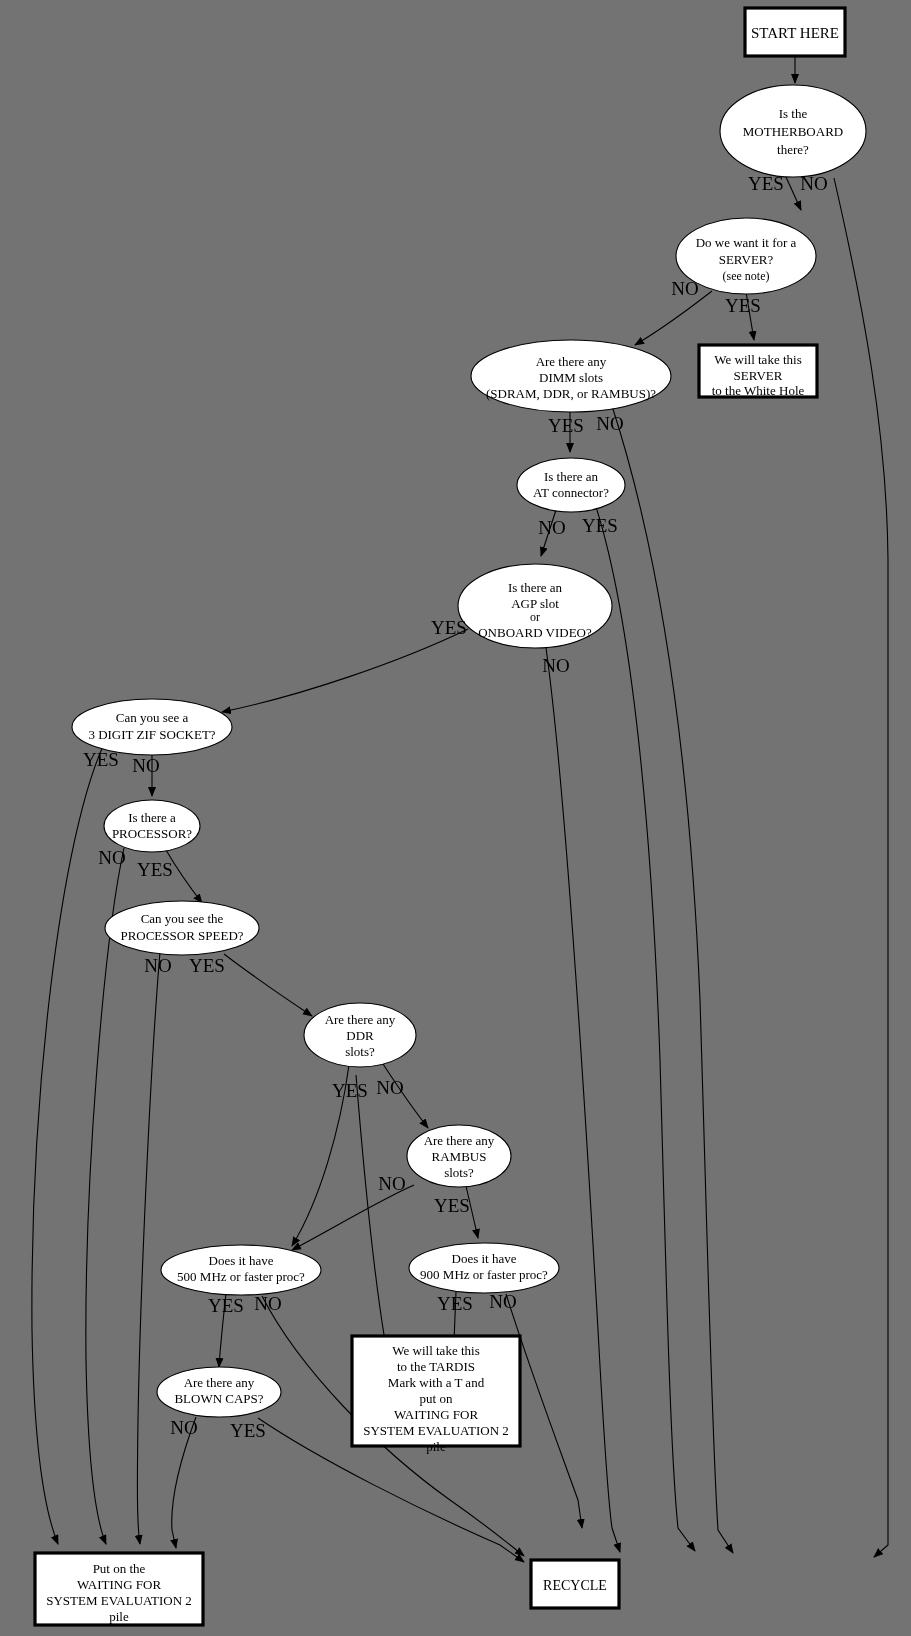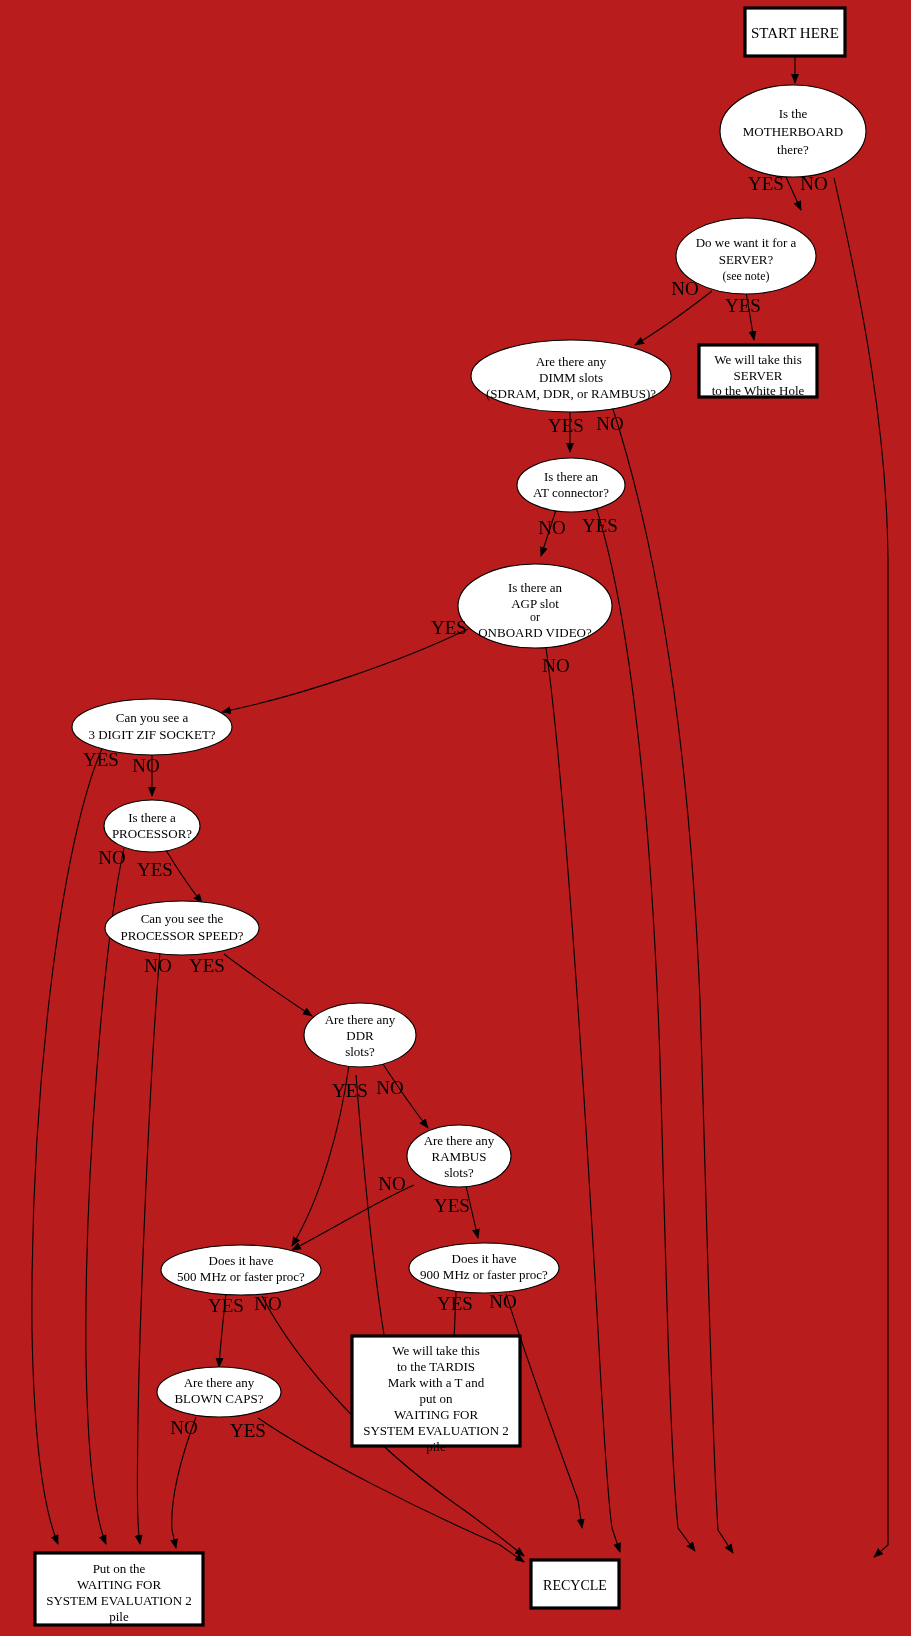--- a/index.html
+++ b/index.html
@@ -1,16 +1,16 @@
 <!DOCTYPE html>
 <html><head>
 <meta charset="utf-8">
 <style>
   html,body{margin:0;padding:0;background:#ffffff;}
-  #stage{position:relative;width:911px;height:1636px;background:#b91c1c;
+  #stage{position:relative;width:911px;height:1636px;background:#737373;
          font-family:"Liberation Serif","DejaVu Serif",serif;}
   svg{position:absolute;left:0;top:0;}
   .node-text{font-family:"Liberation Serif","DejaVu Serif",serif;fill:#000;text-anchor:middle;}
   .edge-label{font-family:"Liberation Serif","DejaVu Serif",serif;fill:#000;text-anchor:middle;font-size:19px;}
   .ell{fill:#ffffff;stroke:#000000;stroke-width:1.1;}
   .bx{fill:#ffffff;stroke:#000000;stroke-width:3.2;}
   .ed{fill:none;stroke:#000000;stroke-width:1.1;}
 </style>
 </head>
 <body>

